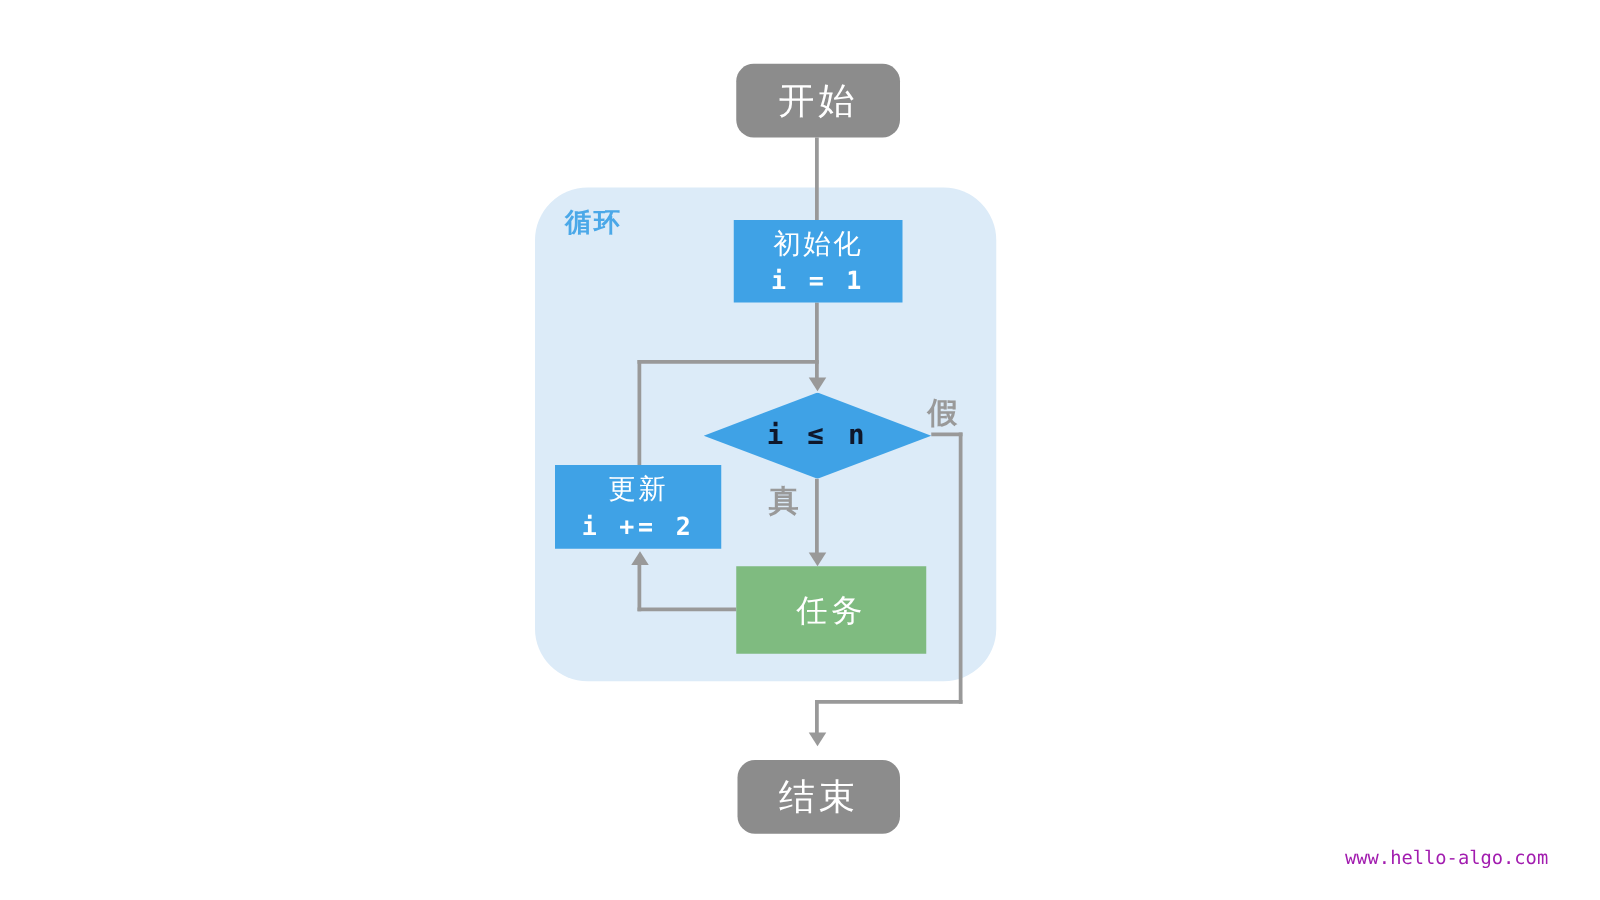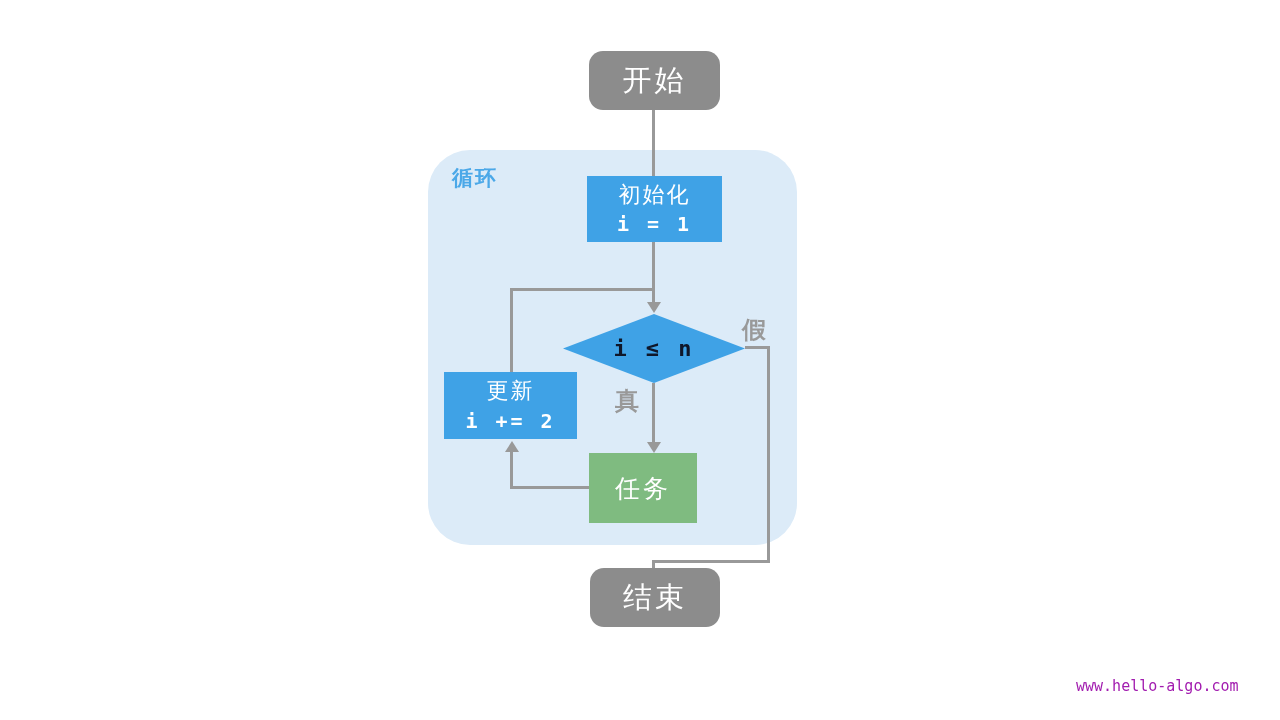--- a/index.html
+++ b/index.html
@@ -170,25 +170,25 @@
 
   <div class="decision">
     <span>i ≤ n</span>
   </div>
 
   <div class="node process" style="left:444px; top:372px; width:133px; height:67px;">
     <span>更新</span>
     <span class="code">i += 2</span>
   </div>
 
-  <div class="node task" style="left:589px; top:453px; width:108px; height:70px;">
+  <div class="node task" style="left:589px; top:453px; width:152px; height:70px;">
     <span>任务</span>
   </div>
 
-  <div class="node terminal" style="left:590px; top:568px; width:130px; height:59px;">
+  <div class="node terminal" style="left:590px; top:608px; width:130px; height:59px;">
     <span>结束</span>
   </div>
 
   <div class="edge-label" style="left:615px; top:385px;">真</div>
   <div class="edge-label" style="left:742px; top:314px;">假</div>
 
   <div class="watermark">www.hello-algo.com</div>
 
 </div>
 

